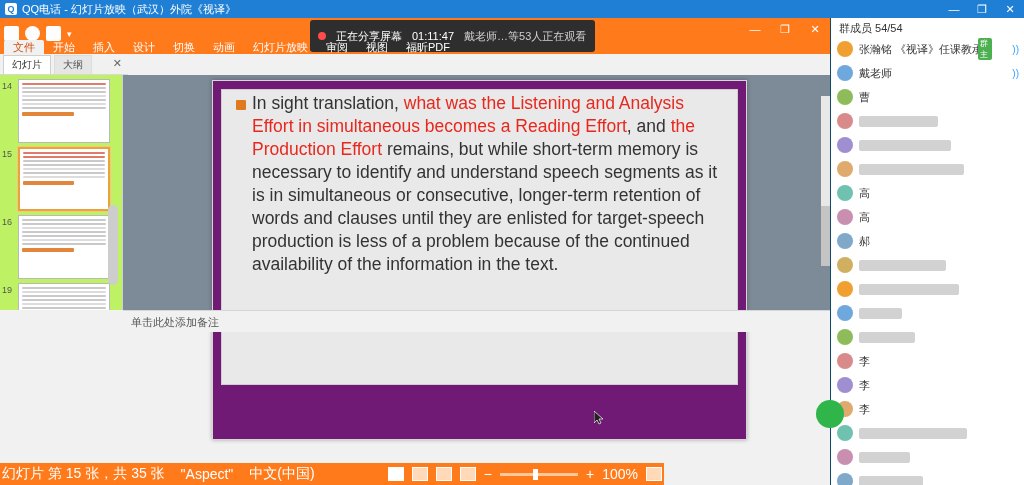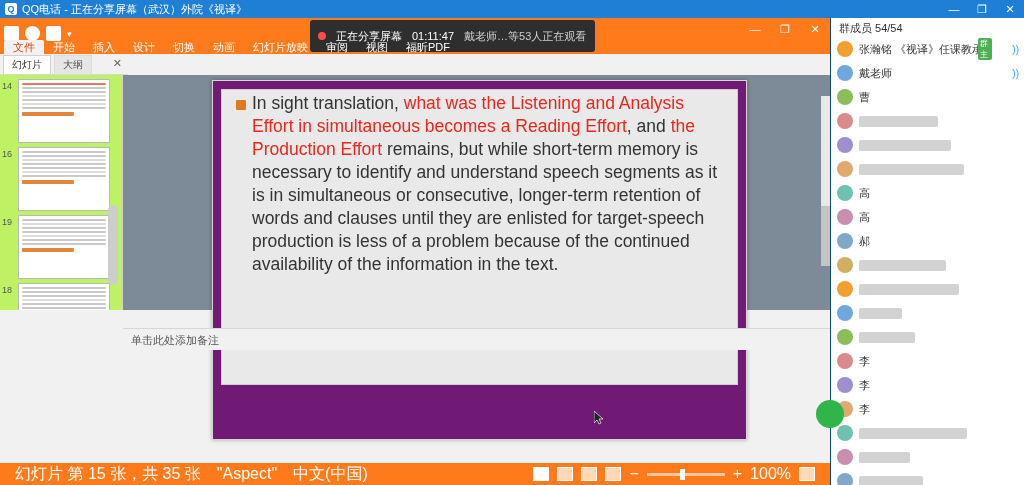--- a/index.html
+++ b/index.html
@@ -60,26 +60,26 @@
   .stage{position:absolute;left:123px;top:21px;right:0;bottom:46px;background:#7d8a97;}
   .slide-main{position:absolute;left:89px;top:5px;width:533px;height:358px;background:#701a75;border:1px solid #d6d6d6;box-shadow:0 0 4px rgba(0,0,0,.3);}
   .slide-inner{position:absolute;left:8px;top:8px;right:8px;bottom:54px;background:#e9e9e9;border:1px solid #cfcfcf;}
   .bullet{position:absolute;left:14px;top:10px;width:10px;height:10px;background:#e07a1f;border-radius:1px;}
   .body-text{position:absolute;left:30px;top:2px;right:10px;font-size:17.5px;line-height:23px;color:#333;}
   .body-text .red{color:#e8281e;}
   .slide-title{position:absolute;left:28px;bottom:12px;font-size:25px;font-weight:bold;color:#e07a1f;letter-spacing:.3px;}
   .cursor{position:absolute;left:381px;top:330px;width:8px;height:13px;}
   .cursor svg{display:block;}
 
-  .notes{position:absolute;left:123px;right:0;bottom:6px;height:22px;background:#f1f1f1;border-top:1px solid #d6d6d6;font-size:11px;color:#555;padding:4px 8px;box-sizing:border-box;}
+  .notes{position:absolute;left:123px;right:0;bottom:24px;height:22px;background:#f1f1f1;border-top:1px solid #d6d6d6;font-size:11px;color:#555;padding:4px 8px;box-sizing:border-box;}
   .stage-vscroll{position:absolute;right:0;top:21px;width:9px;bottom:68px;background:#e8e8e8;}
   .stage-vscroll .knob{position:absolute;left:0;top:110px;width:9px;height:60px;background:#c4c4c4;}
 
   
-  .statusbar{position:absolute;left:0;bottom:0;width:830px;height:22px;background:#ff7a1a;color:#fff;font-size:16px;display:flex;align-items:center;padding:0 15px;box-sizing:border-box;}
+  .statusbar{position:absolute;left:0;bottom:0;width:664px;height:22px;background:#ff7a1a;color:#fff;font-size:14px;display:flex;align-items:center;padding:0 2px;box-sizing:border-box;}
   .statusbar .seg{margin-right:16px;white-space:nowrap;}
   .statusbar .right{margin-left:auto;display:flex;align-items:center;gap:8px;}
   .statusbar .viewbtn{width:14px;height:12px;background:#ffd9b8;border:1px solid #fff;}
   .statusbar .viewbtn.on{background:#fff;}
   .zoombar{width:78px;height:3px;background:#ffc79c;position:relative;}
   .zoombar .hnd{position:absolute;left:33px;top:-4px;width:5px;height:11px;background:#fff;}
 
   
   .qqpanel{position:absolute;left:830px;top:18px;width:194px;height:467px;background:#fff;border-left:1px solid #0c4a6e;}
   .qq-head{height:16px;font-size:11px;color:#333;padding:3px 0 0 8px;box-sizing:border-box;}
@@ -93,21 +93,21 @@
   .spk{color:#3aa0ff;font-size:10px;}
   .qq-float{position:absolute;left:816px;top:400px;width:28px;height:28px;border-radius:50%;background:#2fb54a;}
 </style>
 </head>
 <body>
 
 <div class="app">
 
   <div class="qq-titlebar">
     <div class="qq-icon">Q</div>
-    <div class="qq-title">QQ电话 - 正在分享屏幕（武汉）外院《视译》</div>
+    <div class="qq-title">QQ电话 - 幻灯片放映（武汉）外院《视译》</div>
     <div class="qq-winbtns">
       <div>—</div>
       <div>❐</div>
       <div class="close">✕</div>
     </div>
   </div>
 
   <div class="ppt">
 
     <div class="ppt-top">
@@ -157,20 +157,33 @@
         <div class="thumb">
           <div class="num">14</div>
           <div class="slide">
             <div class="ln red"></div>
               <div class="ln"></div>
               <div class="ln"></div>
               <div class="ln sh"></div>
               <div class="ln"></div>
               <div class="ln sh"></div>
               <div class="ln"></div>
+              <div class="ttl"></div>
+          </div>
+        </div>
+        <div class="thumb sel">
+          <div class="num">15</div>
+          <div class="slide">
+            <div class="ln red"></div>
+              <div class="ln red"></div>
+              <div class="ln"></div>
+              <div class="ln"></div>
+              <div class="ln sh"></div>
+              <div class="ln"></div>
+              <div class="ln sh"></div>
               <div class="ttl"></div>
           </div>
         </div>
         <div class="thumb">
           <div class="num">16</div>
           <div class="slide">
             <div class="ln"></div>
               <div class="ln"></div>
               <div class="ln sh"></div>
               <div class="ln"></div>

